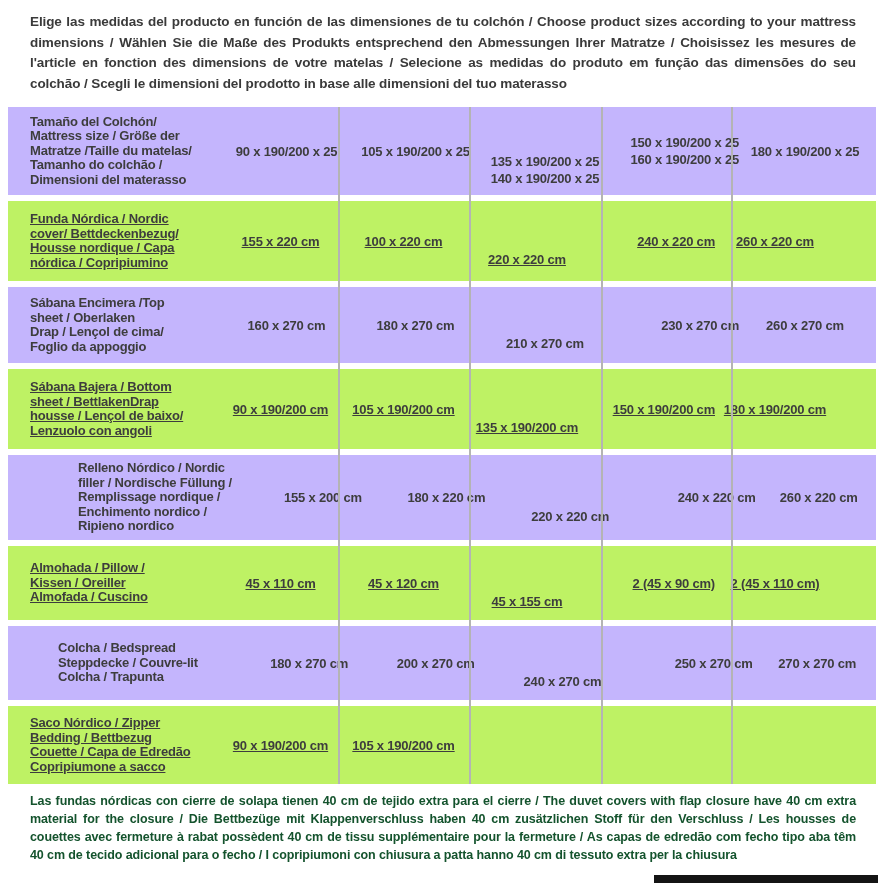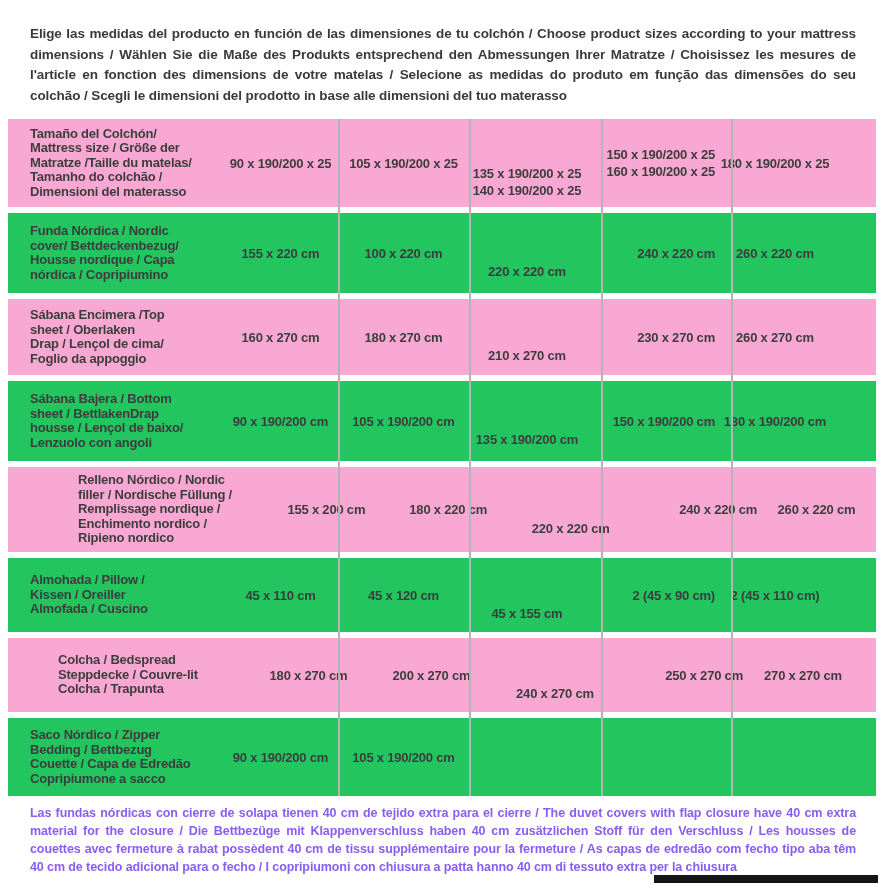--- a/index.html
+++ b/index.html
@@ -7,40 +7,40 @@
   body {
     width: 884px; height: 884px;
     font-family: "Liberation Sans", "DejaVu Sans", sans-serif;
     font-weight: 700;
     color: #3d3d3d;
     overflow: hidden;
   }
   .page { position: relative; width: 884px; height: 884px; background: #fff; }
 
   .intro {
-    padding: 24px 28px 0 30px;
+    padding: 12px 28px 0 30px;
     font-size: 13.5px;
     line-height: 20.5px;
     text-align: justify;
     letter-spacing: -0.1px;
     color: #3a3a3a;
   }
 
   .size-table {
     position: relative;
     margin: 13px 8px 0 8px; 
     width: 868px;
   }
   .t-row {
     display: flex;
     align-items: center;
     margin-bottom: 6px;
   }
-  .t-row.shaded { background: #f9a8d4; }
-  .t-row.plain  { background: #22c55e; }
+  .t-row.shaded { background: #c4b5fd; gap: 6px; }
+  .t-row.plain  { background: #bef264; text-decoration: underline; }
   .r1 { min-height: 88px; }
   .r2 { min-height: 80px; }
   .r3 { min-height: 76px; }
   .r4 { min-height: 80px; }
   .r5 { min-height: 85px; padding-left: 48px; }
   .r6 { min-height: 74px; }
   .r7 { min-height: 74px; padding-left: 28px; }
   .r8 { min-height: 78px; margin-bottom: 0; }
 
   .cell-label {
@@ -74,21 +74,21 @@
   .v2 { left: 461px; }
   .v3 { left: 593px; }
   .v4 { left: 723px; }
 
   .footnote {
     padding: 8px 28px 0 30px;
     font-size: 12.5px;
     line-height: 18px;
     text-align: justify;
     letter-spacing: -0.1px;
-    color: #8b5cf6;
+    color: #14532d;
   }
 
   .black-bar {
     position: absolute;
     left: 654px; top: 875px;
     width: 224px; height: 8px;
     background: #141414;
   }
 </style>
 </head>

